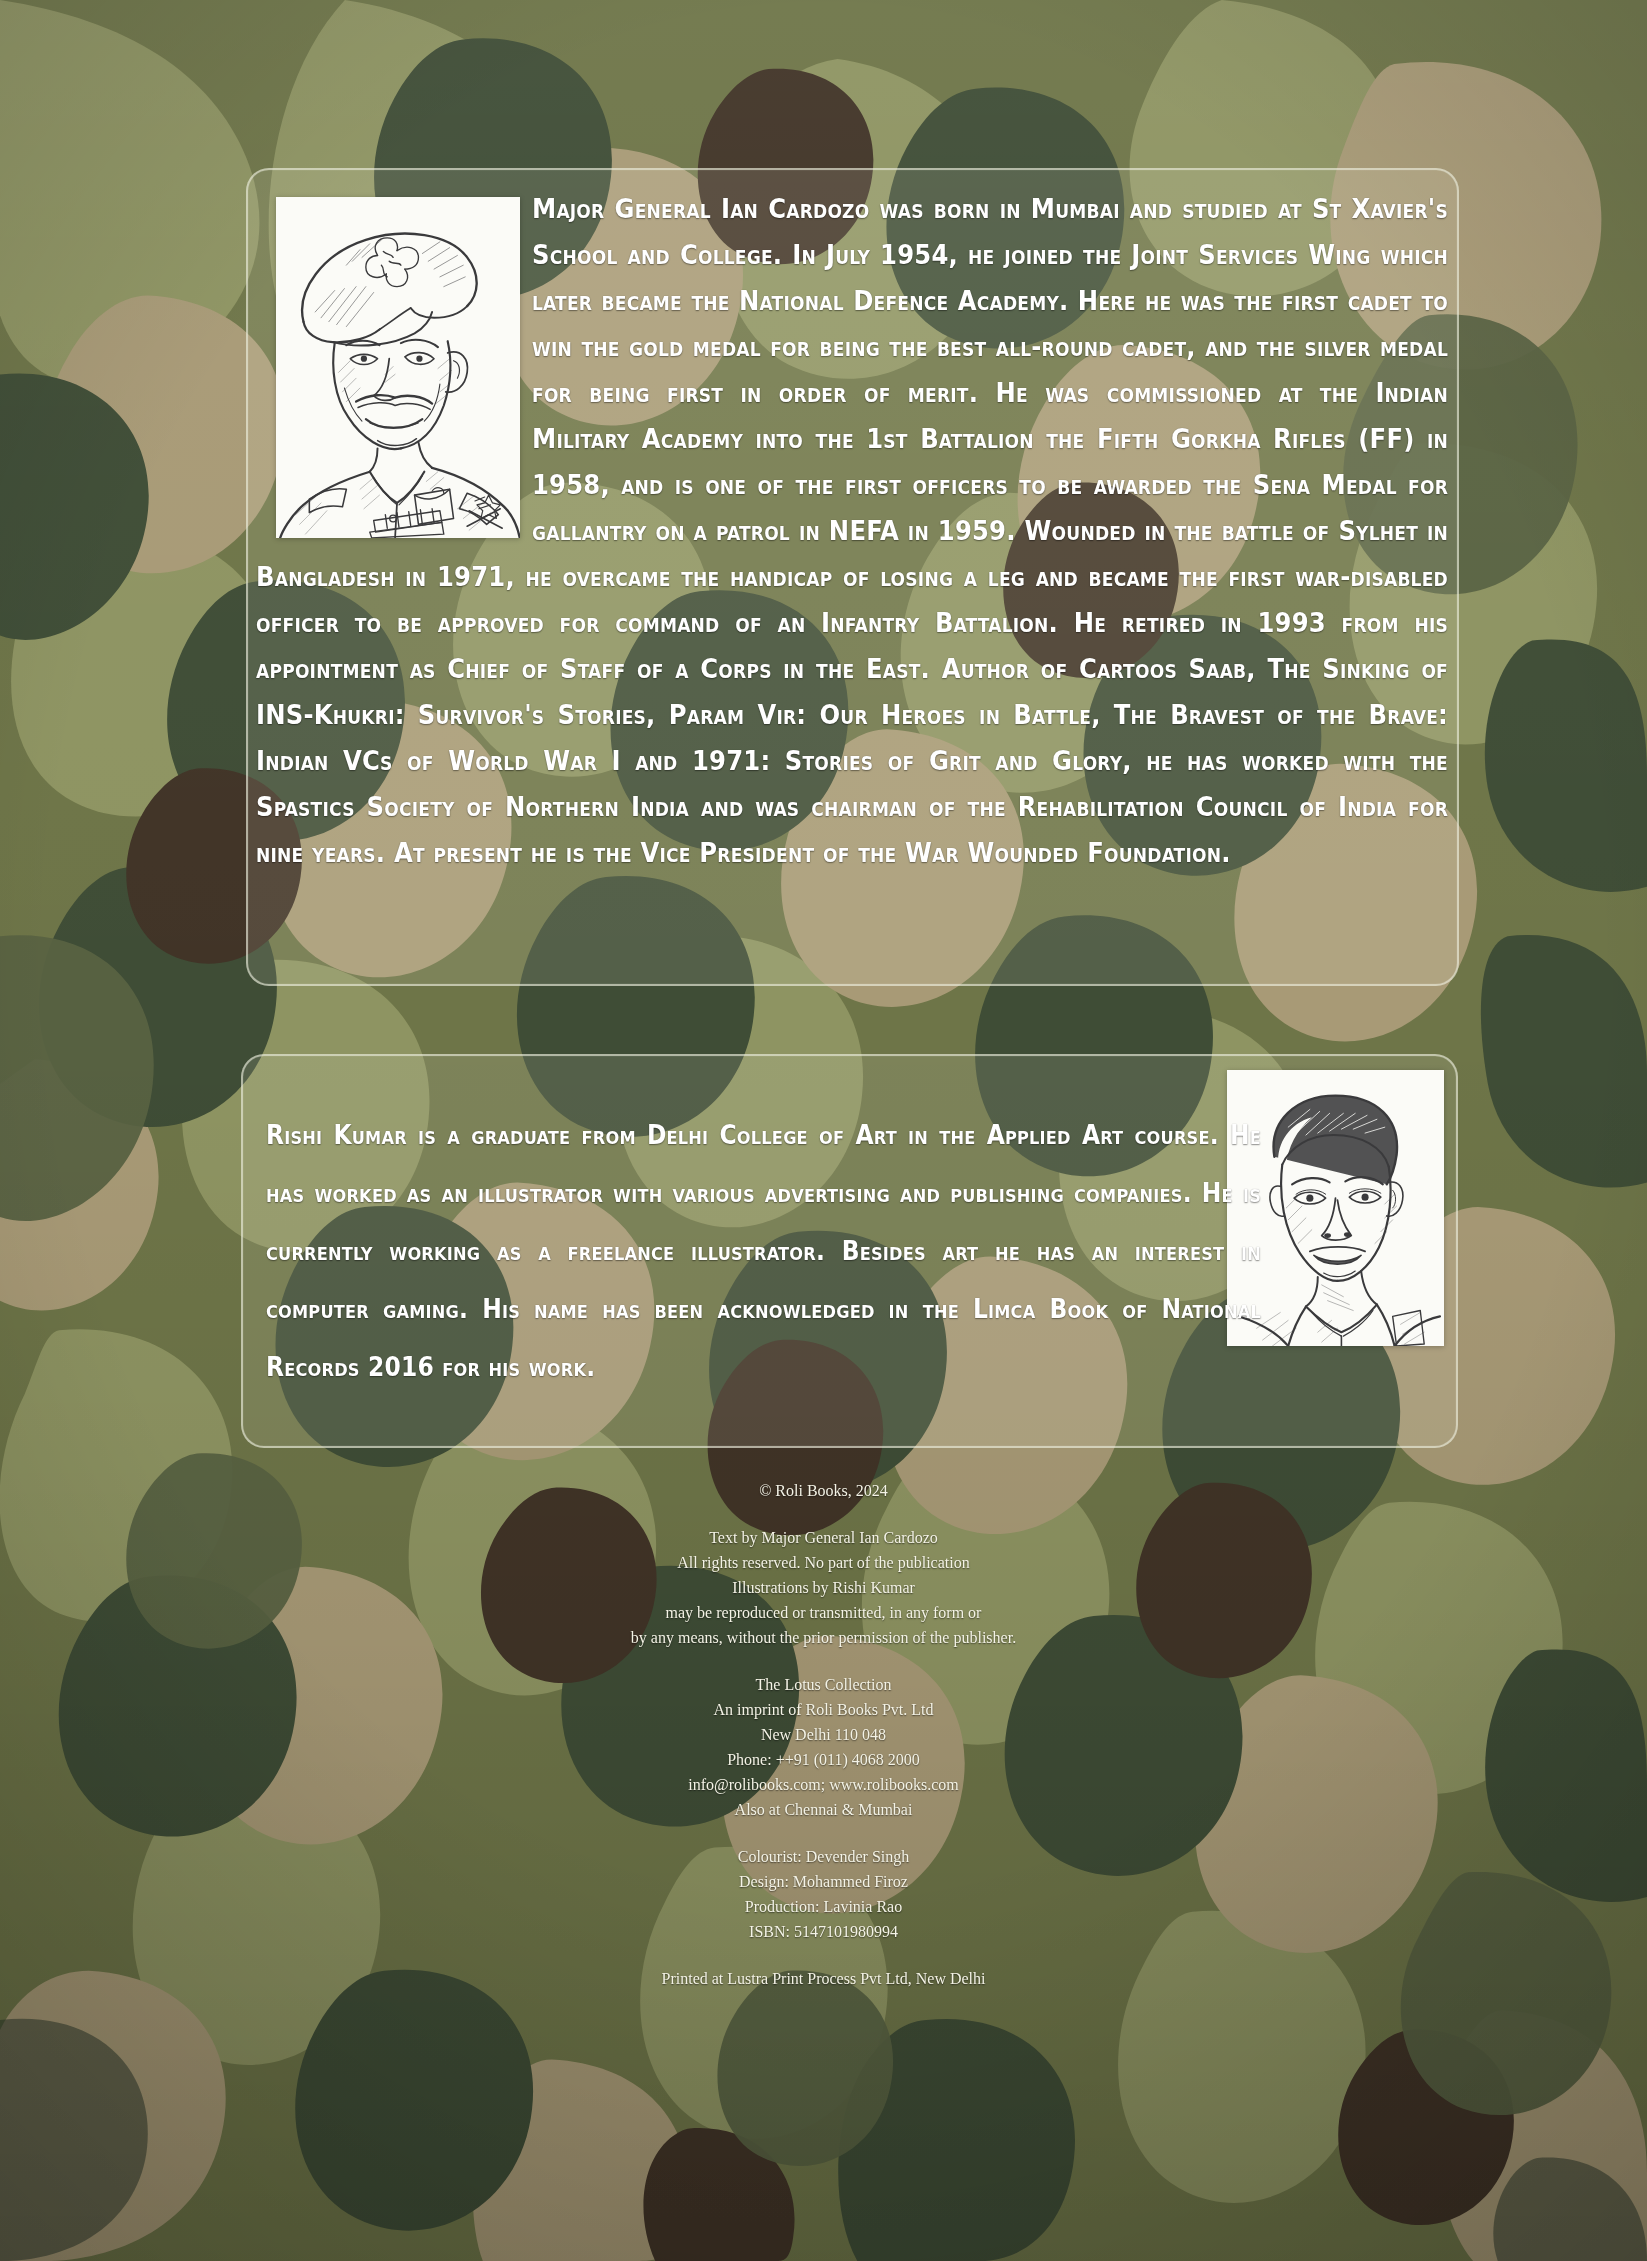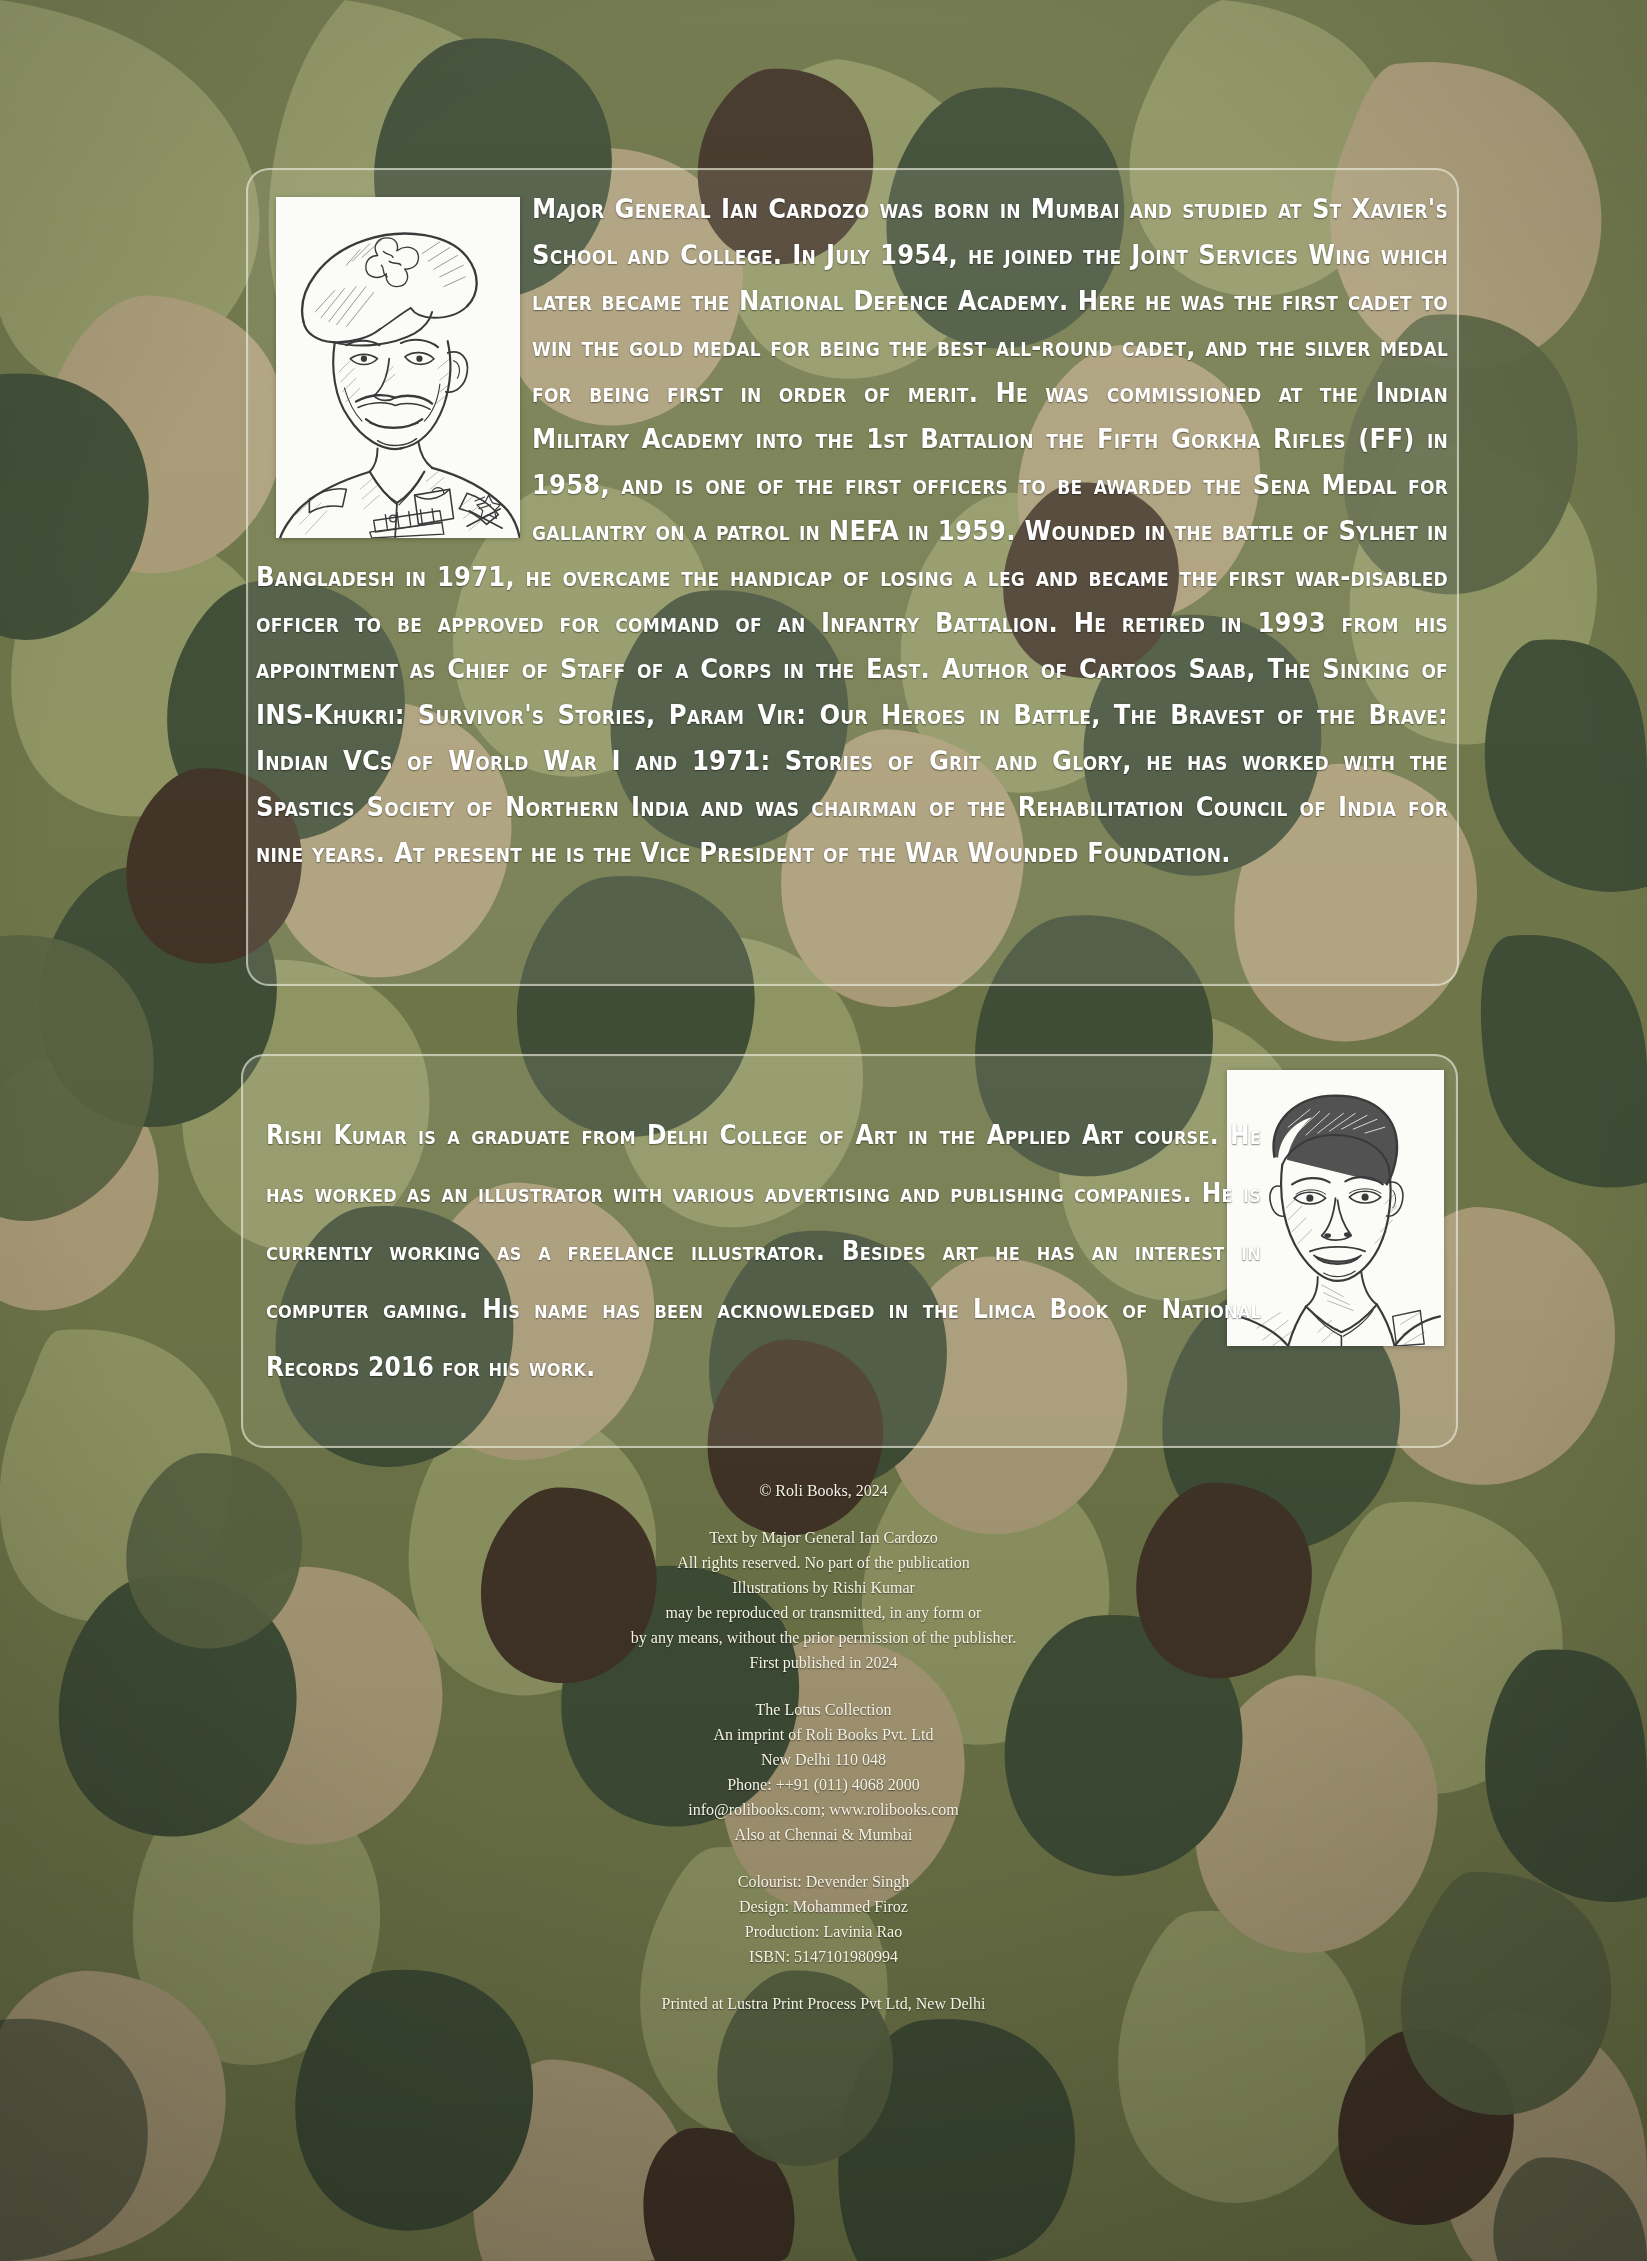--- a/index.html
+++ b/index.html
@@ -380,21 +380,20 @@
     <div class="grp">
       <span class="ln">© Roli Books, 2024</span>
     </div>
 
     <div class="grp">
       <span class="ln">Text by Major General Ian Cardozo</span>
       <span class="ln">All rights reserved. No part of the publication</span>
       <span class="ln">Illustrations by Rishi Kumar</span>
       <span class="ln">may be reproduced or transmitted, in any form or</span>
       <span class="ln">by any means, without the prior permission of the publisher.</span>
-      <span class="ln">First published in 2024</span>
     </div>
 
     <div class="grp">
       <span class="ln">The Lotus Collection</span>
       <span class="ln">An imprint of Roli Books Pvt. Ltd</span>
       <span class="ln">New Delhi 110 048</span>
       <span class="ln">Phone: ++91 (011) 4068 2000</span>
       <span class="ln">info@rolibooks.com; www.rolibooks.com</span>
       <span class="ln">Also at Chennai &amp; Mumbai</span>
     </div>

